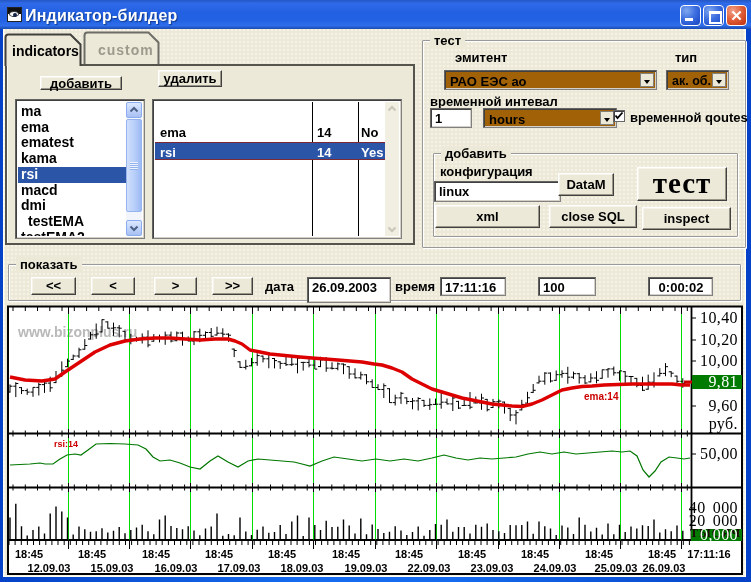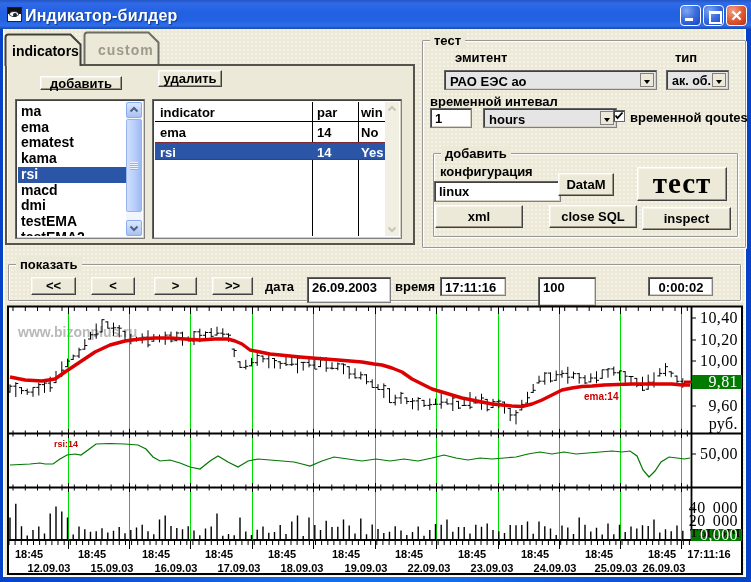--- a/index.html
+++ b/index.html
@@ -39,21 +39,21 @@
  box-shadow:inset 1px 1px 0 #404040, inset -1px -1px 0 #d4d0c8;
  padding:2px 3px 0 4px;white-space:nowrap;overflow:hidden}
 
 
 .group{position:absolute;border:1px solid #999;border-radius:1px;
  box-shadow:inset 1px 1px 0 #fff, 1px 1px 0 #fff}
 .group>.glabel{position:absolute;top:-8px;left:7px;background:#ece9d8;padding:0 4px;
  font-weight:bold;font-size:13px;line-height:15px}
 
 
-.combo{position:absolute;background:#e5e5e5;border:1px solid #808080;border-top-color:#636363;border-left-color:#636363;
+.combo{position:absolute;background:#a16207;border:1px solid #808080;border-top-color:#636363;border-left-color:#636363;
  box-shadow:inset 1px 1px 0 #404040, inset -1px -1px 0 #d4d0c8;font-weight:bold;font-size:13px}
 .combo .ctext{position:absolute;left:5px;top:3px;white-space:nowrap}
 .combo .cbtn{position:absolute;right:2px;top:2px;bottom:2px;width:14px;background:#ece9d8;
  border:1px solid #83817c}
 .combo .cbtn:after{content:"";position:absolute;left:2.5px;top:6px;border:3.5px solid transparent;border-top:4.5px solid #000}
 
 
 .sbtn{position:absolute;left:0;width:16px;height:16px;border-radius:2px;border:1px solid #8cacf0;
  background:linear-gradient(180deg,#dce8fd,#c1d4fa 50%,#a8c0f2)}
 .sbtn svg{position:absolute;left:0;top:0}
@@ -91,21 +91,21 @@
 
 <div class="field" style="left:15px;top:99px;width:130px;height:140px;padding:0">
   <div style="position:absolute;left:2px;top:2px;right:18px;bottom:2px;overflow:hidden;line-height:15.7px;font-size:14px;padding-top:2px">
     <div style="padding-left:3px">ma</div>
     <div style="padding-left:3px">ema</div>
     <div style="padding-left:3px">ematest</div>
     <div style="padding-left:3px">kama</div>
     <div style="padding-left:3px;background:#2b55a6;color:#fff">rsi</div>
     <div style="padding-left:3px">macd</div>
     <div style="padding-left:3px">dmi</div>
-    <div style="padding-left:3px">testEMA</div>
+    <div style="padding-left:10px">testEMA</div>
     <div style="padding-left:3px">testEMA2</div>
   </div>
   <div id="lbscroll" style="position:absolute;right:2px;top:2px;width:16px;bottom:2px;background:#f2f5fb">
     <div class="sbtn" style="top:0">
         <svg width="14" height="14">
           <path d="M3.5 8.5 L7 5 L10.5 8.5" stroke="#4d6185" stroke-width="2" fill="none"></path>
         </svg>
       </div>
     <div class="sbtn" style="bottom:0">
         <svg width="14" height="14">
@@ -113,25 +113,20 @@
         </svg>
       </div>
     <div class="sthumb" style="top:17px;height:93px">
         <div class="grip"></div>
       </div>
   </div>
 </div>
 
 <div class="field" style="left:152px;top:99px;width:250px;height:140px;padding:0;font-size:13px">
   <div style="position:absolute;left:2px;top:2px;right:16px;bottom:2px;overflow:hidden">
-    <div style="position:absolute;left:0;top:0;right:0;height:20px;border-bottom:1px solid #000">
-      <span style="position:absolute;left:5px;top:3px">indicator</span>
-      <span style="position:absolute;left:162px;top:3px">par</span>
-      <span style="position:absolute;left:206px;top:3px">win</span>
-    </div>
     <div style="position:absolute;left:157px;top:0;bottom:0;width:1px;background:#000"></div>
     <div style="position:absolute;left:203px;top:0;bottom:0;width:1px;background:#000"></div>
     <div style="position:absolute;left:0;top:21px;right:0;height:18px">
       <span style="position:absolute;left:5px;top:2px">ema</span>
       <span style="position:absolute;left:162px;top:2px">14</span>
       <span style="position:absolute;left:206px;top:2px">No</span>
     </div>
     <div style="position:absolute;left:0;top:40px;right:0;height:18px;background:#2b55a6;color:#fff;border-top:1px solid #7e2a33;border-bottom:1px solid #7e2a33">
       <span style="position:absolute;left:5px;top:2px">rsi</span>
       <span style="position:absolute;left:162px;top:2px">14</span>
@@ -174,36 +169,36 @@
 </div>
 <div class="lbl" style="left:630px;top:110px">временной qoutes</div>
 
 <div class="group" style="left:433px;top:153px;width:305px;height:84px">
     <div class="glabel">добавить</div>
   </div>
 <div class="lbl" style="left:440px;top:164px">конфигурация</div>
 <div class="field" style="left:434px;top:181px;width:127px;height:21px">linux</div>
 <div class="btn" style="left:558px;top:173px;width:56px;height:23px;line-height:21px">DataM</div>
 <div class="btn" style="left:637px;top:167px;width:90px;height:34px;font-family:'Liberation Serif',serif;font-size:29px;line-height:30px;letter-spacing:1px">тест</div>
-<div class="btn" style="left:435px;top:205px;width:88px;height:23px;line-height:21px">xml</div>
+<div class="btn" style="left:435px;top:205px;width:105px;height:23px;line-height:21px">xml</div>
 <div class="btn" style="left:549px;top:205px;width:88px;height:23px;line-height:21px">close SQL</div>
 <div class="btn" style="left:642px;top:207px;width:89px;height:23px;line-height:21px">inspect</div>
 
 <div class="group" style="left:8px;top:264px;width:733px;height:37px">
     <div class="glabel">показать</div>
   </div>
 <div class="btn" style="left:31px;top:277px;width:45px;height:18px;line-height:16px">&lt;&lt;</div>
 <div class="btn" style="left:91px;top:277px;width:44px;height:18px;line-height:16px">&lt;</div>
 <div class="btn" style="left:154px;top:277px;width:43px;height:18px;line-height:16px">&gt;</div>
 <div class="btn" style="left:212px;top:277px;width:41px;height:18px;line-height:16px">&gt;&gt;</div>
 <div class="lbl" style="left:265px;top:279px">дата</div>
 <div class="field" style="left:307px;top:277px;width:84px;height:26px">26.09.2003</div>
 <div class="lbl" style="left:395px;top:279px">время</div>
 <div class="field" style="left:440px;top:277px;width:66px;height:19px">17:11:16</div>
-<div class="field" style="left:538px;top:277px;width:58px;height:29px">100</div>
+<div class="field" style="left:538px;top:277px;width:58px;height:19px">100</div>
 <div class="field" style="left:648px;top:277px;width:65px;height:19px;text-align:center">0:00:02</div>
 
 <div class="abs" style="left:5px;top:303px;width:740px;height:274px">
 <svg width="740" height="274" viewBox="5 303 740 274" style="position:absolute;left:0;top:0">
 <rect x="8" y="306.5" width="734" height="267.5" fill="#fff" stroke="#000" stroke-width="2"></rect>
 <path d="M691.5 307V540" stroke="#000" stroke-width="1.8"></path>
 <path d="M8 433.5H742 M8 487.5H742 M8 540H742" stroke="#000" stroke-width="1.8"></path>
 <text x="18" y="337" font-family="Liberation Sans,sans-serif" font-weight="bold" font-size="14" fill="#b9b9b9">www.bizonplus.ru</text>
 <text x="738" y="323" font-family="Liberation Serif,serif" font-size="16" letter-spacing="0.4" text-anchor="end">10,40</text>
 <path d="M692 318h4" stroke="#000"></path>

